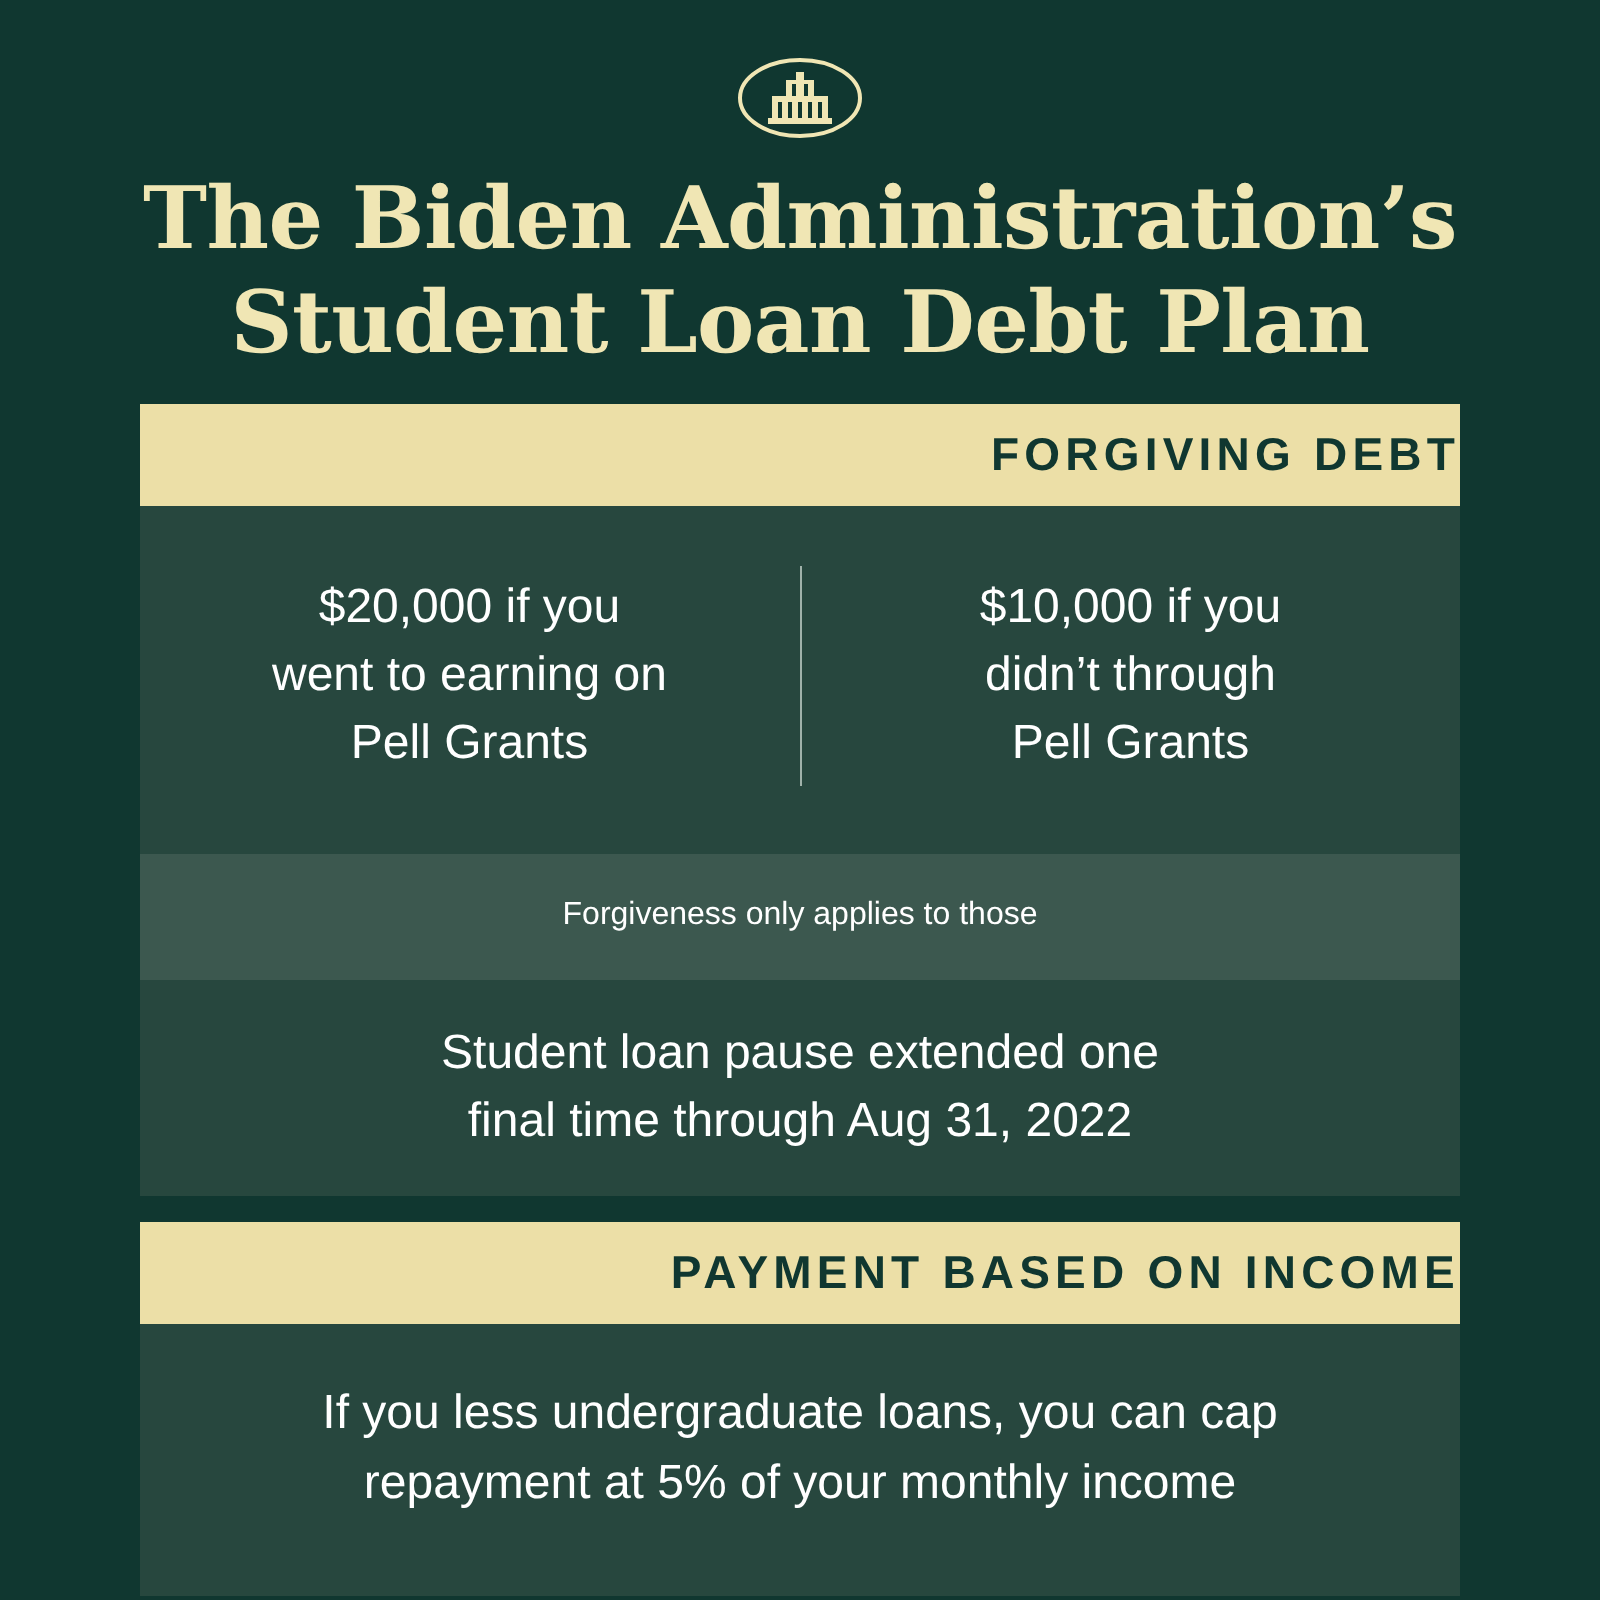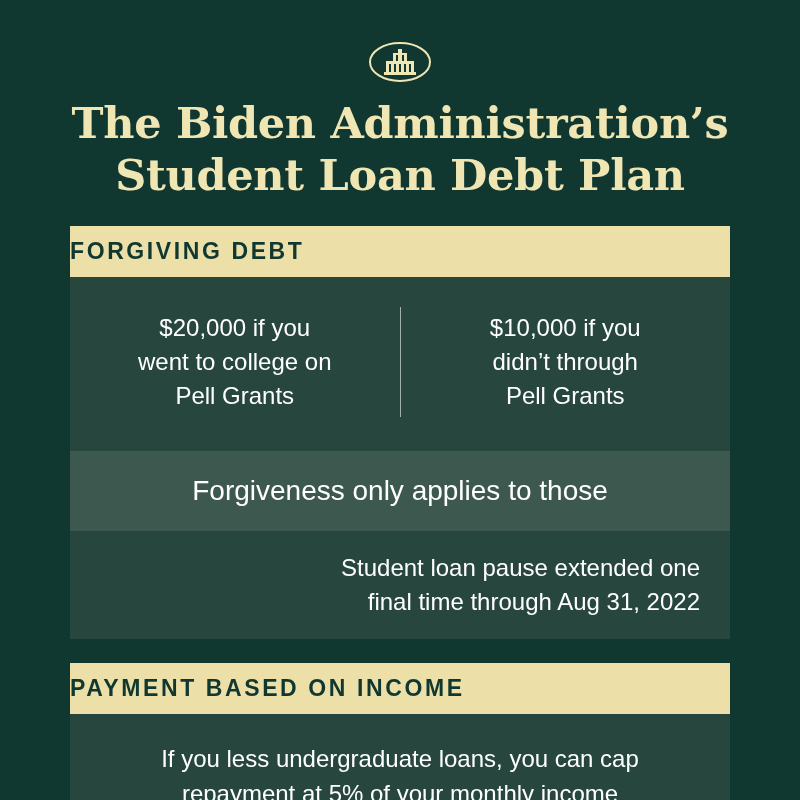--- a/index.html
+++ b/index.html
@@ -14,21 +14,21 @@
     overflow: hidden;
   }
   .infographic {
     width: 800px;
     height: 599px;
     background: #103730;
     display: flex;
     flex-direction: column;
     align-items: center;
     box-sizing: border-box;
-    padding: 13px;
+    padding: 0;
   }
   .seal {
     margin-top: 26px;
     margin-bottom: 10px;
     width: 80px;
     height: 46px;
     display: flex;
     align-items: center;
     justify-content: center;
   }
@@ -48,23 +48,23 @@
   .band {
     width: 660px;
     box-sizing: border-box;
   }
   .section-header {
     background: #ecdfa7;
     color: #103730;
     font-size: 23px;
     font-weight: bold;
     letter-spacing: 2.6px;
-    text-align: left;
+    text-align: right;
     padding: 12px 0 12px 0;
-    margin-top: 24px;
+    margin-top: 13px;
   }
   .two-col {
     background: #27473e;
     display: flex;
     align-items: stretch;
     justify-content: flex-end;
     padding: 26px 0 30px 0;
     position: relative;
   }
   .col {
@@ -78,32 +78,32 @@
   }
   .divider {
     width: 1px;
     background: #c9d6cf;
     margin: 4px 0;
     opacity: 0.75;
   }
   .note-light {
     background: #3c584f;
     color: #ffffff;
-    font-size: 28px;
+    font-size: 16px;
     line-height: 1.42;
     text-align: center;
     padding: 20px 30px;
     box-sizing: border-box;
   }
   .note-dark {
     background: #27473e;
     color: #ffffff;
     font-size: 24px;
     line-height: 1.42;
-    text-align: right;
+    text-align: center;
     padding: 20px 30px;
     box-sizing: border-box;
   }
   .note-body {
     background: #27473e;
     color: #ffffff;
     font-size: 24px;
     line-height: 1.45;
     text-align: center;
     padding: 28px 26px 38px 26px;
@@ -138,21 +138,21 @@
   <div class="title-block">
     <div class="title-line">The Biden Administration’s</div>
     <div class="title-line">Student Loan Debt Plan</div>
   </div>
 
   <div class="band section-header">FORGIVING DEBT</div>
 
   <div class="band two-col">
     <div class="col">
       <span class="nowrap-break">$20,000 if you</span>
-      <span class="nowrap-break">went to college on</span>
+      <span class="nowrap-break">went to earning on</span>
       <span class="nowrap-break">Pell Grants</span>
     </div>
     <div class="divider"></div>
     <div class="col">
       <span class="nowrap-break">$10,000 if you</span>
       <span class="nowrap-break">didn’t through</span>
       <span class="nowrap-break">Pell Grants</span>
     </div>
   </div>
 

